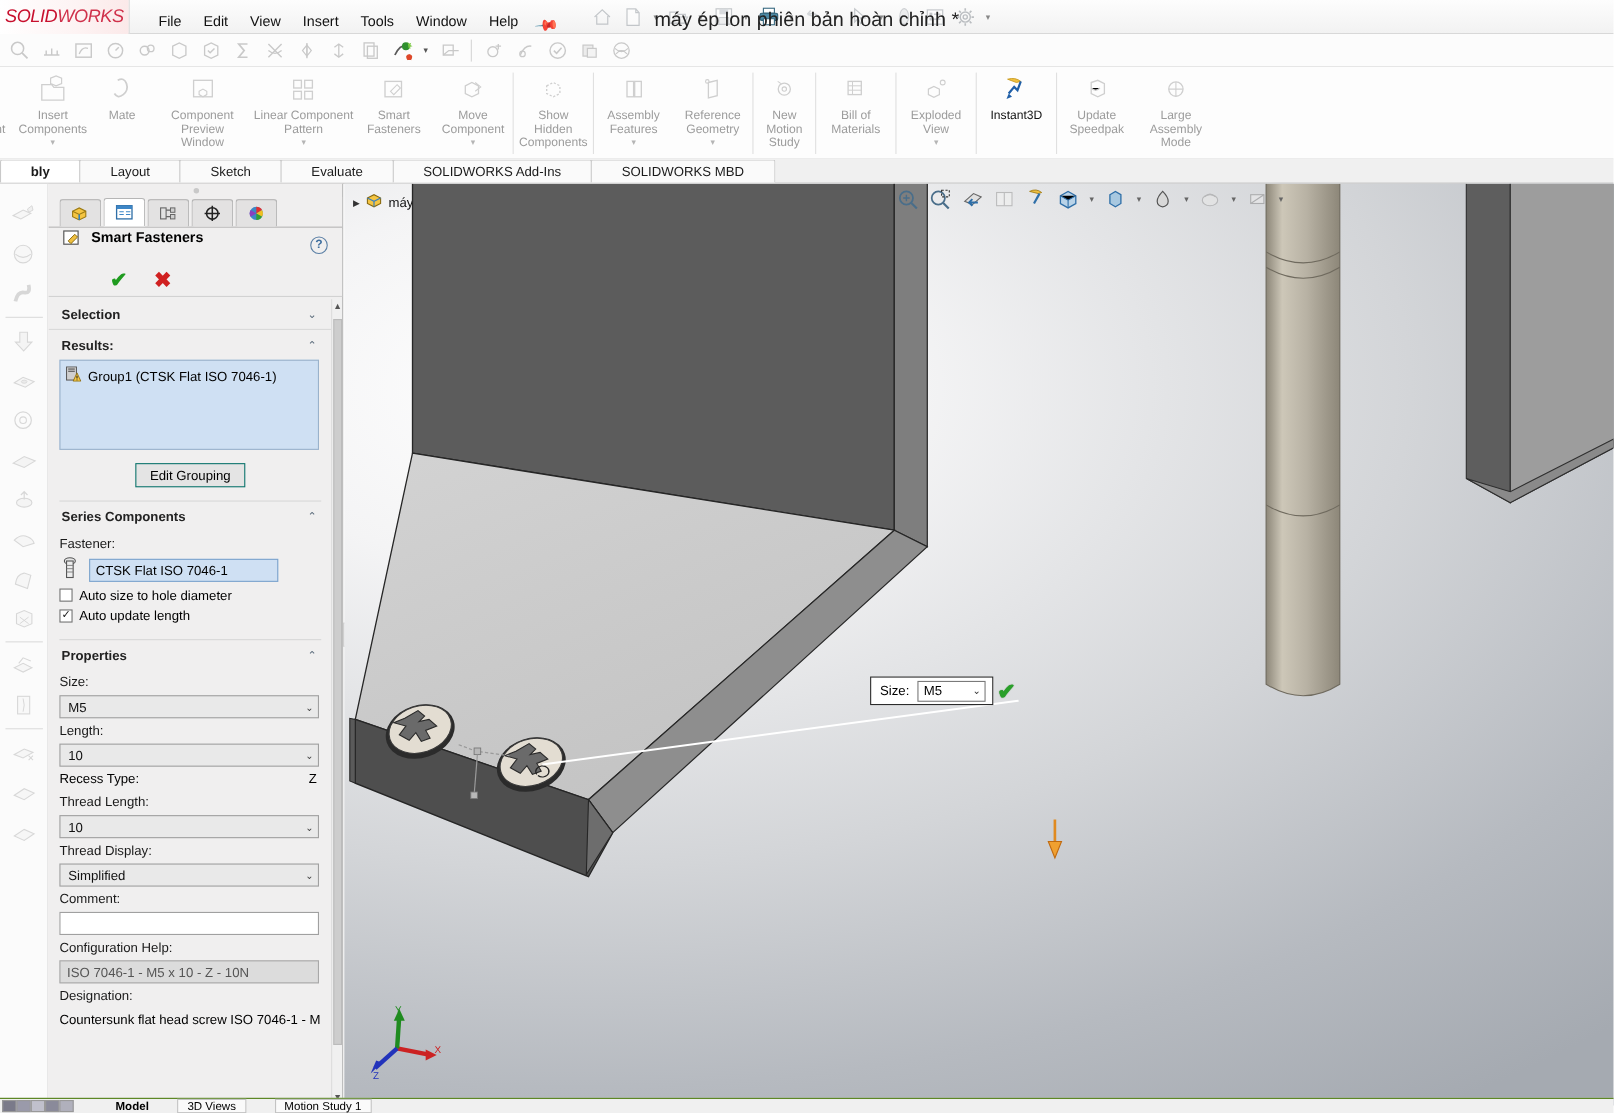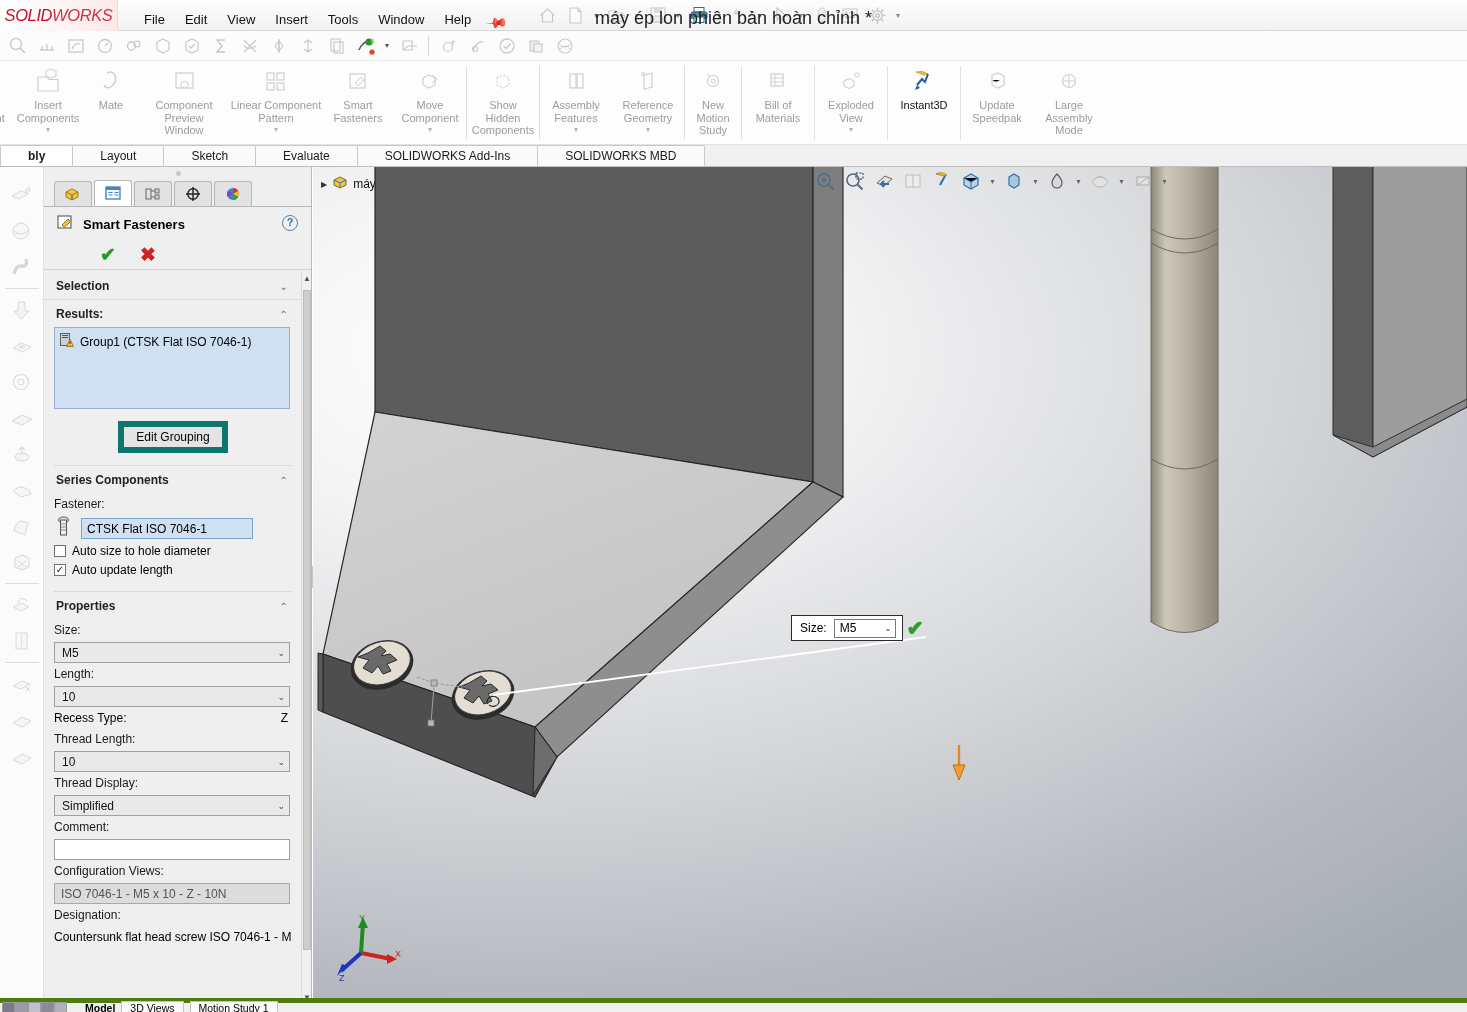--- a/index.html
+++ b/index.html
@@ -121,21 +121,21 @@
     border-bottom: 1px solid #b6b6b6; background: #f0efef;
   }
   .pmtab {
     width: 38px; height: 25px; display: flex; align-items: center;
     justify-content: center; border: 1px solid #b6b6b6; border-bottom: none;
     background: #e3e2e2; margin-right: 2px; border-radius: 3px 3px 0 0;
   }
   .pmtab.active { background: #ffffff; height: 26px; border-bottom: 1px solid #fff;}
   .pmheader {
     position: absolute; left: 0; top: 41px; width: 268px; height: 32px;
-    display: flex; align-items: center; padding-left: 12px; background: #f0efef;
+    display: flex; padding-left: 12px; background: #f0efef;
   }
   .pmheader .ptitle { font-size: 13px; font-weight: bold; margin-left: 8px; }
   .pmheader .help {
     position: absolute; right: 14px; top: 7px; width: 16px; height: 16px;
     border: 1.4px solid #5a7fa5; border-radius: 50%; color: #3f6f9f;
     font-size: 11px; text-align: center; line-height: 13px; font-weight: bold;
   }
   .pmok {
     position: absolute; left: 0; top: 73px; width: 268px; height: 30px;
     display: flex; align-items: center; padding-left: 56px; gap: 24px;
@@ -167,21 +167,21 @@
   }
   .sec-head .chev { font-size: 10px; color: #5b6b7b; font-weight: normal; }
   .lbl { font-size: 12px; color: #1a1a1a; padding: 4px 0 3px 10px; }
   .listbox {
     margin: 4px 12px 0 10px; height: 82px; background: #cfe0f3;
     border: 1px solid #9ab2cb; padding: 3px;
   }
   .listitem { display: flex; align-items: center; gap: 6px; font-size: 12px; padding: 2px 2px; }
   .btn-grouping {
     display: block; margin: 12px auto 0 auto; padding: 3px 12px;
-    font-size: 12px; background: #e4e4e4; border: 6px solid #0f766e; color: #000;
+    font-size: 12px; background: #e4e4e4; border: 1px solid #0f766e; color: #000;
   }
   .divider { height: 1px; background: #d8d8d8; margin: 12px 10px 0 10px; }
   .fastener-row { display: flex; align-items: center; gap: 10px; padding: 2px 10px 0 12px; }
   .fld {
     height: 21px; background: #cfe0f3; border: 1px solid #7ca3cc;
     font-size: 12px; padding: 2px 5px; width: 172px; display: flex; align-items: center;
   }
   .chkrow { display: flex; align-items: center; gap: 6px; padding: 3px 0 2px 10px; font-size: 12px; }
   .chk {
     width: 12px; height: 12px; border: 1px solid #707070; background: #fff;
@@ -246,22 +246,22 @@
     padding: 0 3px 0 5px; font-size: 12px;
   }
   .sizebox .sselect .scv { font-size: 12px; }
   .sizebox .sselect .scar { font-size: 9px; color: #333; }
   .popok { color: #2aa02a; font-size: 20px; font-weight: bold; margin-left: 4px;
       text-shadow: 0 0 1px #1d7d1d; }
 
   
   .bottombar {
     position: absolute; left: 0; bottom: 0; width: 1467px; height: 14px;
-    background: #f0f0f0; border-top: 5px solid #4d7c0f;
-    display: flex; align-items: center; font-size: 10.5px;
+    background: #f0f0f0; border-top: 1px solid #4d7c0f;
+    display: flex; align-items: center; font-size: 10.5px; gap: 20px;
   }
   .bottombar .swatches { display: flex; margin-left: 2px; }
   .bottombar .sw { width: 13px; height: 11px; border: 1px solid #999; }
   .bottombar .blabel { margin-left: 18px; font-weight: bold; font-size: 10.5px; }
   .bottombar .btab {
     margin-left: 6px; padding: 0 8px; height: 13px; border: 1px solid #c3c3c3;
     background: #fafafa; display: flex; align-items: center; font-size: 10.5px;
   }
 </style>
 </head>
@@ -913,21 +913,21 @@
 
       <div class="lbl">Thread Display:</div>
       <div class="combo">
         <span class="cv">Simplified</span>
         <span class="cchev">⌄</span>
       </div>
 
       <div class="lbl">Comment:</div>
       <div class="textinput"></div>
 
-      <div class="lbl">Configuration Views:</div>
+      <div class="lbl">Configuration Help:</div>
       <div class="readonly">ISO 7046-1 - M5 x 10 - Z - 10N</div>
 
       <div class="lbl">Designation:</div>
       <div class="desig">Countersunk flat head screw ISO 7046-1 - M</div>
     </div>
 
     <div class="pmscroll">
       <div class="arr" style="top:0">▲</div>
       <div class="thumb"></div>
       <div class="arr" style="bottom:0">▼</div>

